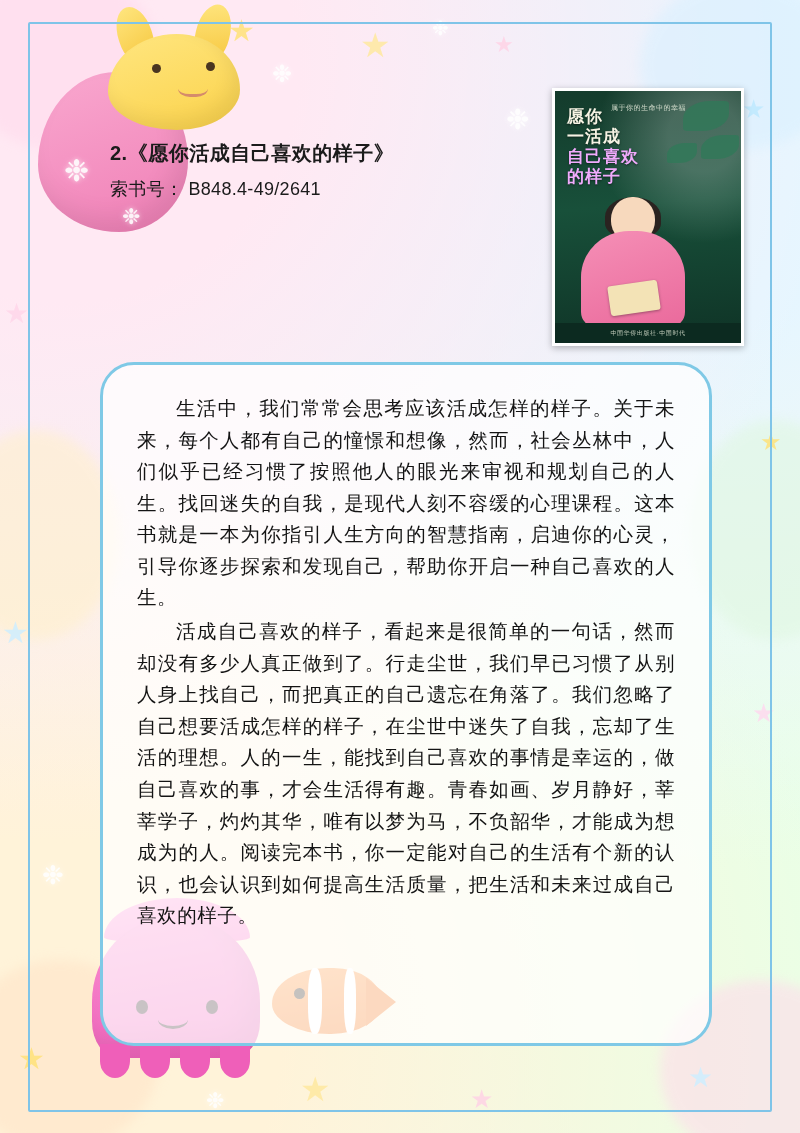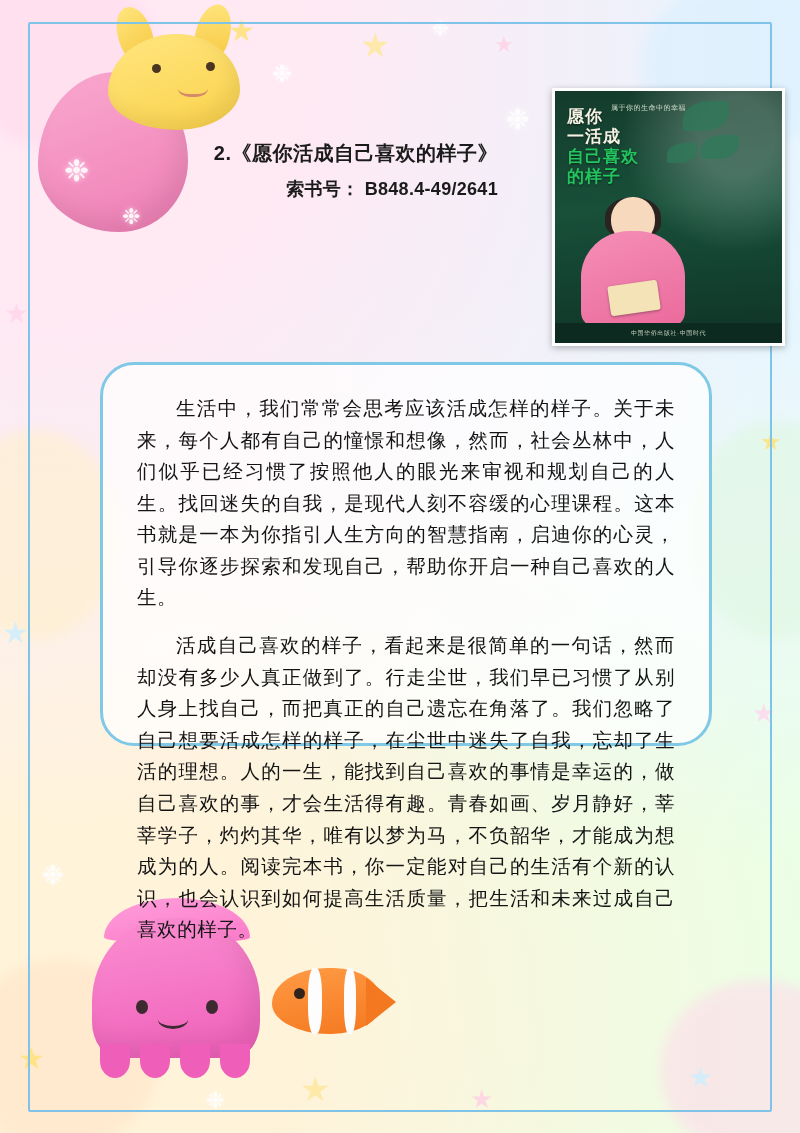--- a/index.html
+++ b/index.html
@@ -181,52 +181,50 @@
   
   #content {
     position: absolute;
     left: 28px; top: 22px;
     width: 744px; height: 1090px;
   }
 
   
   #book-info {
     position: absolute;
-    left: 70px;
+    left: 82px;
     top: 118px;
     width: 400px;
     color: #1b1b1b;
     font-family: "Liberation Sans", sans-serif;
-    text-align: right;
   }
   #book-info .title {
     font-size: 20px;
     font-weight: 700;
     letter-spacing: .5px;
     margin-bottom: 9px;
   }
   #book-info .meta {
     font-size: 18px;
-    font-weight: 700;
+    font-weight: 400;
     line-height: 1.55;
     letter-spacing: .3px;
   }
 
   
   #book-cover {
     position: absolute;
     left: 524px;
     top: 66px;
     width: 186px;
     height: 252px;
     border: 3px solid #ffffff;
     box-shadow: 0 2px 7px rgba(0,0,0,.28);
     overflow: hidden;
     background: #0f3226;
-    padding-left: 41px;
   }
   .cover-art {
     position: absolute;
     inset: 0;
     background:
       radial-gradient(circle at 80% 18%, rgba(255,255,255,.22) 0 14%, rgba(255,255,255,0) 42%),
       linear-gradient(175deg, #143b2c 0%, #18503a 45%, #0f3326 100%);
   }
   .cover-leaf {
     position: absolute;
@@ -238,21 +236,21 @@
     position: absolute;
     left: 12px;
     top: 16px;
     color: #f6f3e4;
     font-size: 17px;
     font-weight: 700;
     line-height: 1.18;
     letter-spacing: 1px;
     text-shadow: 0 1px 2px rgba(0,0,0,.5);
   }
-  .cover-text .hl { color: #22c55e; }
+  .cover-text .hl { color: #f0abfc; }
   .cover-sub {
     position: absolute;
     left: 56px;
     top: 12px;
     font-size: 7px;
     color: #dfe6d6;
     line-height: 1.3;
     letter-spacing: .5px;
     opacity: .9;
   }
@@ -298,38 +296,38 @@
     align-items: center;
     justify-content: center;
   }
 
   
   #review-box {
     position: absolute;
     left: 72px;
     top: 340px;
     width: 612px;
-    height: 384px;
+    height: 684px;
     border: 3px solid #7fc9e6;
     border-radius: 34px;
     background: rgba(255,255,255,.72);
     box-sizing: border-box;
     padding: 28px 34px 20px 34px;
   }
   #review-box p {
     margin: 0;
     color: #141414;
     font-family: "Liberation Serif", serif;
     font-size: 19.5px;
     line-height: 1.62;
     letter-spacing: .6px;
     text-align: justify;
     text-indent: 2em;
   }
-  #review-box p + p { margin-top: 16px; }
+  #review-box p + p { margin-top: 2px; }
 </style>
 </head>
 <body>
 
 <div id="page">
 
   <div class="blob" style="left:-40px;top:-30px;width:200px;height:180px;background:#ffd9ec;"></div>
   <div class="blob" style="left:640px;top:-20px;width:200px;height:170px;background:#d8f0ff;"></div>
   <div class="blob" style="left:-50px;top:430px;width:170px;height:210px;background:#fff0c9;"></div>
   <div class="blob" style="left:690px;top:420px;width:170px;height:220px;background:#dff7e0;"></div>

